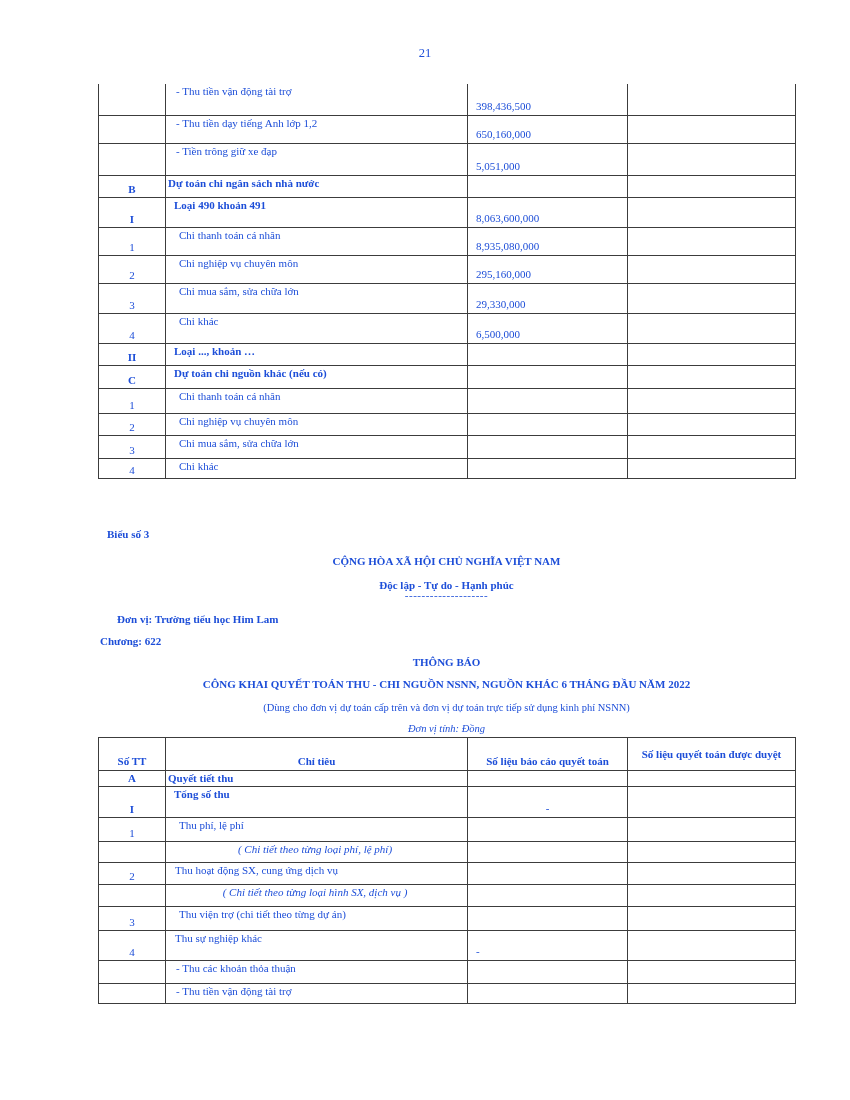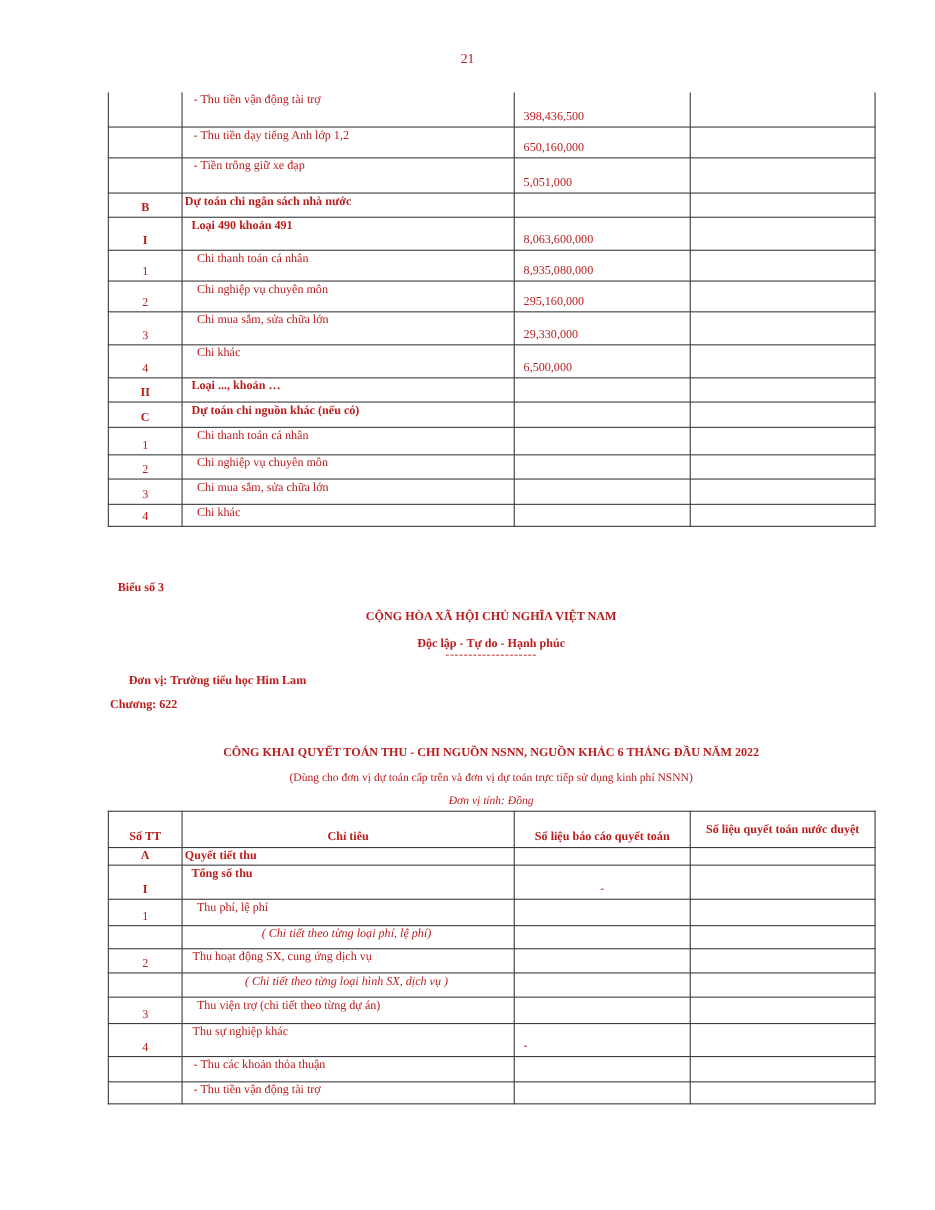--- a/index.html
+++ b/index.html
@@ -1,17 +1,17 @@
 <!DOCTYPE html>
 <html><head>
 <meta charset="utf-8">
 <style>
   html,body{margin:0;padding:0;background:#fff;}
   .page{position:relative;width:850px;height:1100px;background:#fff;
-        font-family:"Liberation Serif","DejaVu Serif",serif;color:#b91c1c;overflow:hidden;}
+        font-family:"Liberation Serif","DejaVu Serif",serif;color:#1d4ed8;overflow:hidden;}
   .pageno{position:absolute;top:46px;left:0;width:850px;text-align:center;
           font-size:12.5px;}
   table{border-collapse:collapse;table-layout:fixed;position:absolute;}
   td,th{border:1px solid #3c3c3c;font-size:11px;overflow:hidden;word-wrap:break-word;}
   .t1{left:98px;top:84px;width:697px;}
   .t2{left:98px;top:737px;width:697px;}
   .t1 tr.no-top td{border-top:none;}
   td.stt{text-align:center;vertical-align:bottom;padding:0 0 2px 0;}
   td.lbl{vertical-align:top;text-align:left;padding:1px 3px 0 13px;line-height:13px;}
   td.val{vertical-align:bottom;text-align:left;padding:0 0 3px 8px;line-height:12px;}
@@ -138,37 +138,38 @@
     </tr>
   </tbody>
     </table>
 
   <div class="lh b pad" style="top:527px">Biểu số 3</div>
   <div class="lh b c big" style="top:554px">CỘNG HÒA XÃ HỘI CHỦ NGHĨA VIỆT NAM</div>
   <div class="lh b c" style="top:578px">Độc lập - Tự do - Hạnh phúc</div>
   <div class="lh c divider" style="top:591px">--------------------</div>
   <div class="lh b" style="top:612px;left:117px">Đơn vị: Trường tiểu học Him Lam</div>
   <div class="lh b" style="top:634px;left:100px">Chương: 622</div>
+  <div class="lh b c big" style="top:655px">THÔNG BÁO</div>
   <div class="lh b c big" style="top:677px">CÔNG KHAI QUYẾT TOÁN THU - CHI NGUỒN NSNN, NGUỒN KHÁC 6 THÁNG ĐẦU NĂM 2022</div>
   <div class="lh c" style="top:700px;font-size:10.5px">(Dùng cho đơn vị dự toán cấp trên và đơn vị dự toán trực tiếp sử dụng kinh phí NSNN)</div>
   <div class="lh c i" style="top:721px;font-size:10.5px">Đơn vị tính: Đồng</div>
 
   <table class="t2">
     <colgroup>
         <col style="width:67px">
         <col style="width:302px">
         <col style="width:160px">
         <col style="width:168px">
       </colgroup>
     <tbody>
         <tr style="height:33px">
       <th>Số TT</th>
       <th>Chỉ tiêu</th>
       <th>Số liệu báo cáo quyết toán</th>
-      <th style="vertical-align:middle">Số liệu quyết toán nước duyệt</th>
+      <th style="vertical-align:middle">Số liệu quyết toán được duyệt</th>
     </tr>
     <tr class="sec" style="height:16px">
       <td class="stt">A</td>
       <td class="lbl">Quyết tiết thu</td>
       <td class="val"></td>
       <td class="apv"></td>
     </tr>
     <tr class="grp" style="height:31px">
       <td class="stt">I</td>
       <td class="lbl">Tổng số thu</td>

